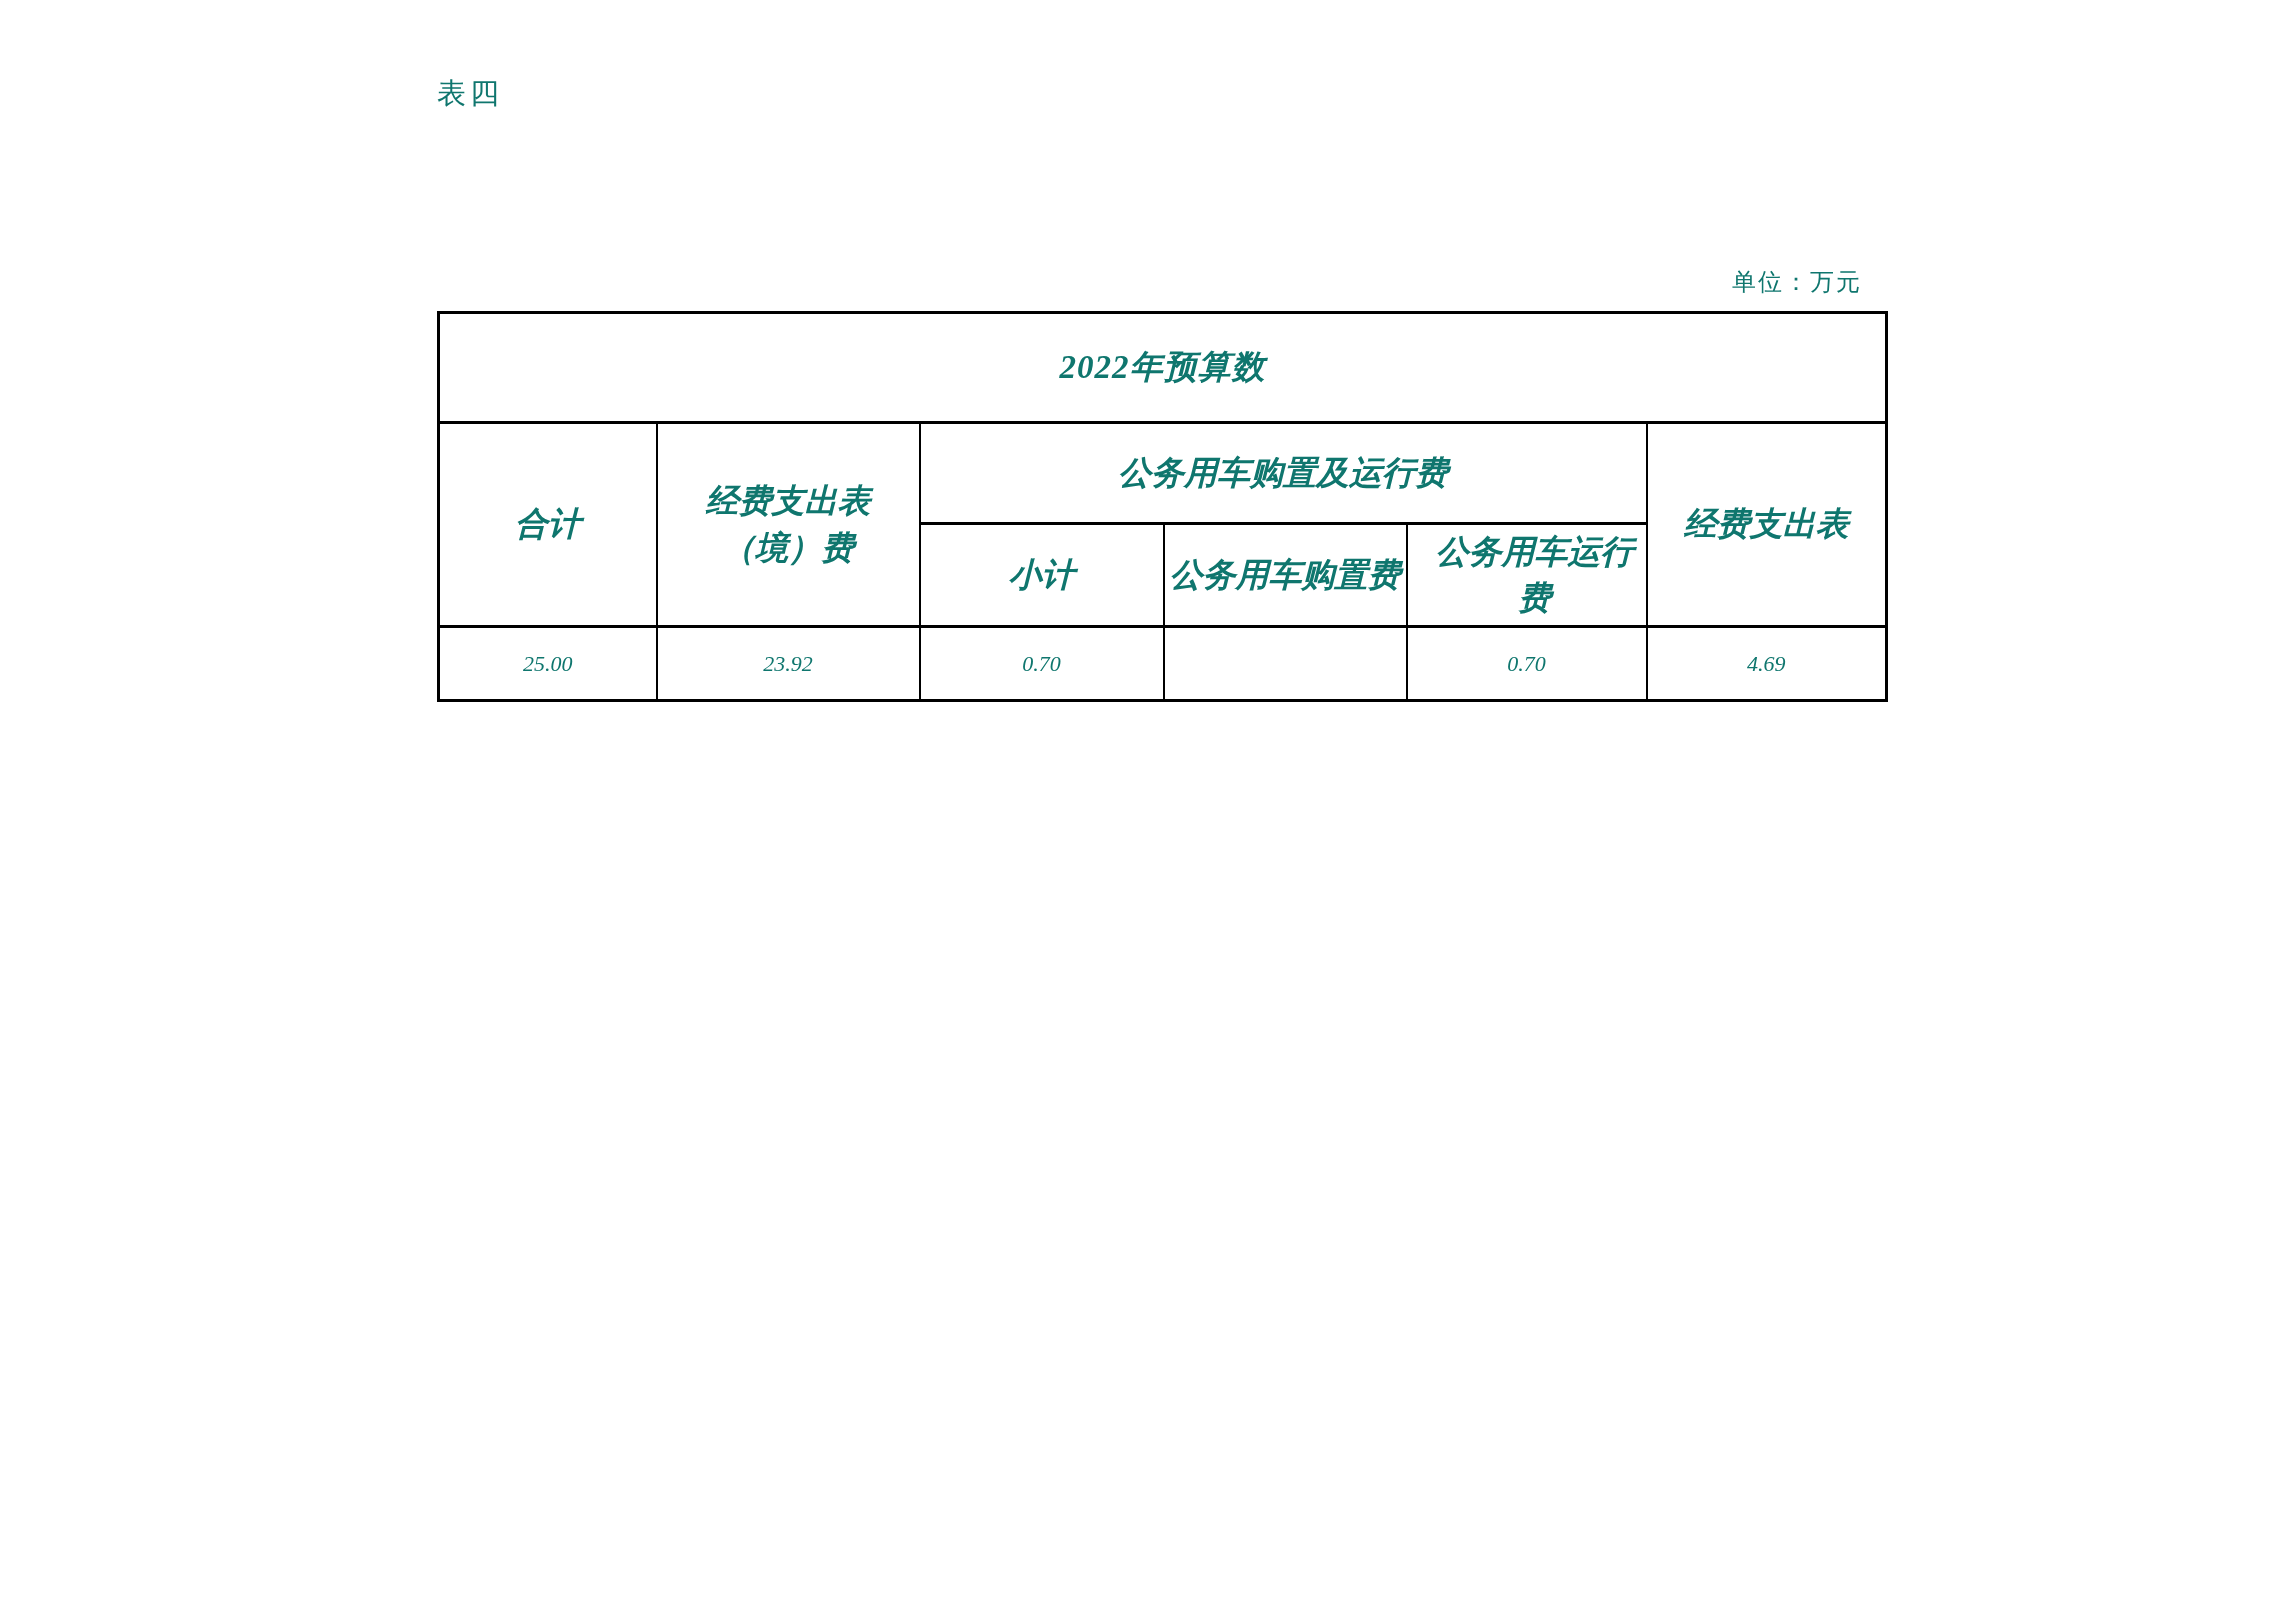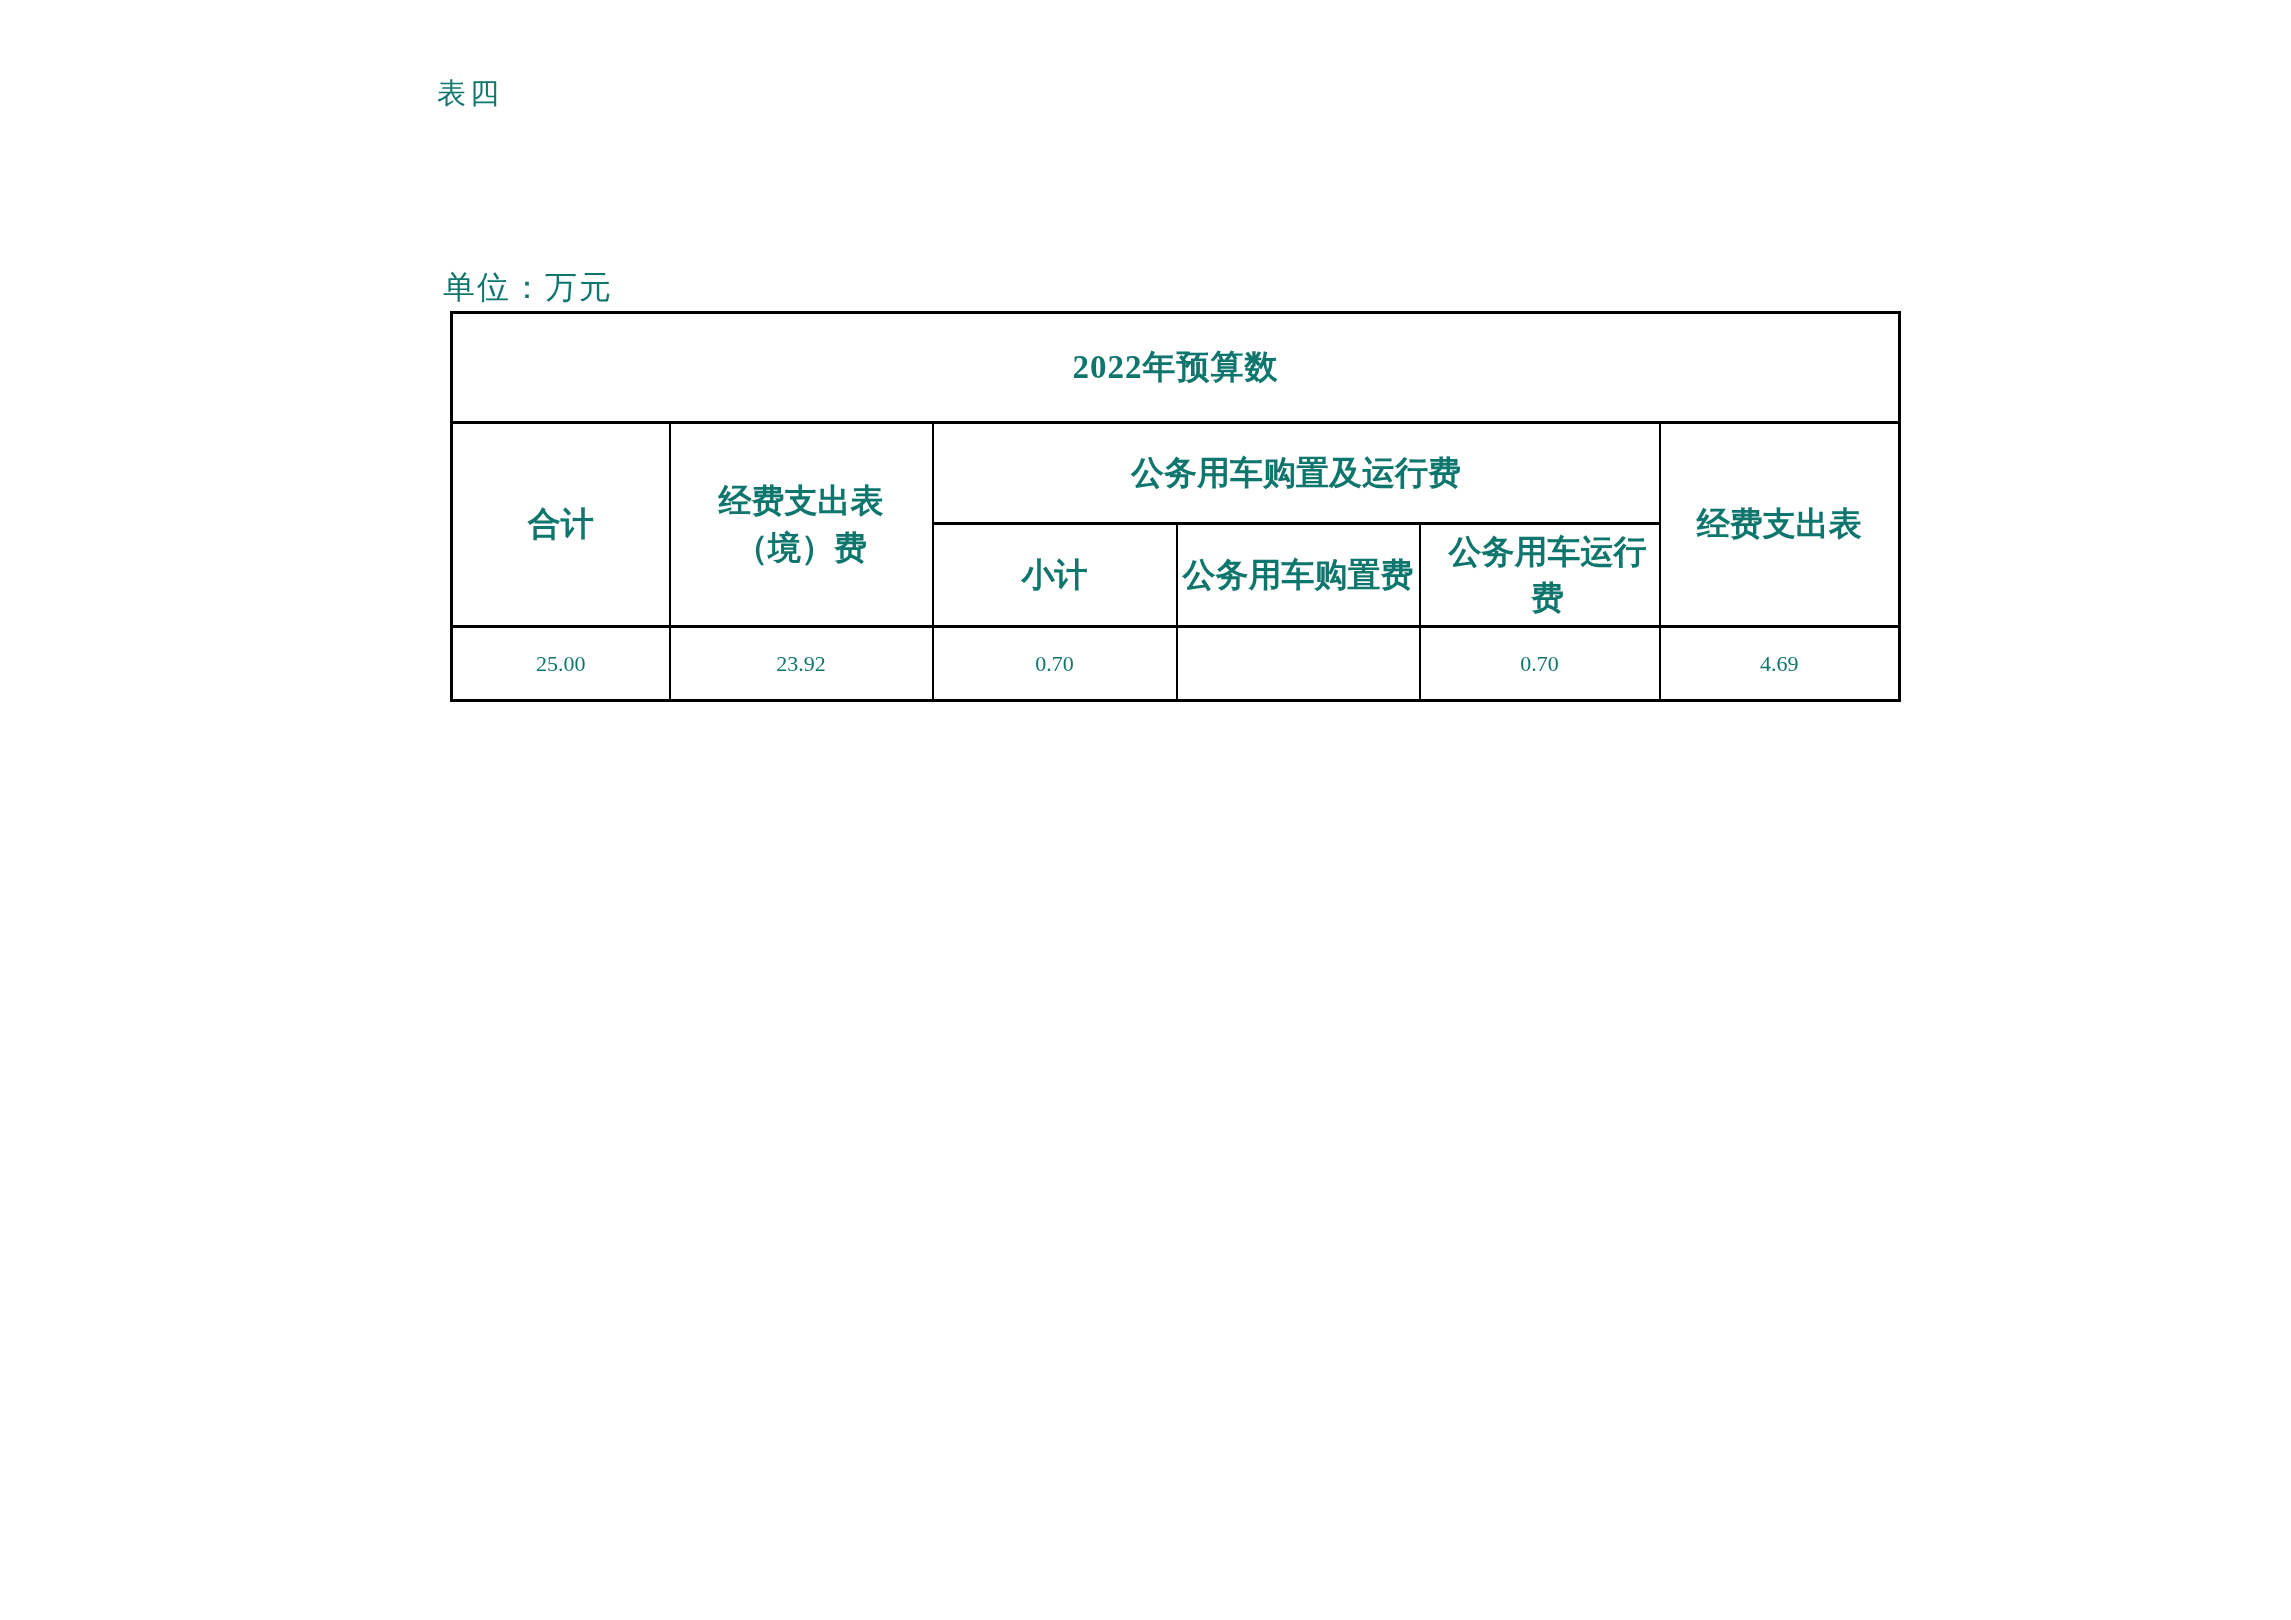--- a/index.html
+++ b/index.html
@@ -25,34 +25,36 @@
     top: 155px;
     width: 1448px;
     text-align: center;
     font-size: 44px;
     font-weight: bold;
     letter-spacing: 1px;
     white-space: nowrap;
   }
   .unit-note {
     position: absolute;
-    left: 443px;
+    left: 429px;
     top: 266px;
     width: 1433px;
-    font-size: 32px;
+    text-align: right;
+    font-size: 24px;
     letter-spacing: 2px;
   }
   table.budget {
     position: absolute;
-    left: 450px;
+    left: 437px;
     top: 311px;
     width: 1448px;
     border-collapse: collapse;
     table-layout: fixed;
     border: 3.9px solid #000000;
+    font-style: italic;
   }
   table.budget td {
     border: 2.9px solid #000000;
     border-top-width: 3.9px;
     border-bottom-width: 3.9px;
     text-align: center;
     vertical-align: middle;
     padding: 0;
     overflow: hidden;
   }

